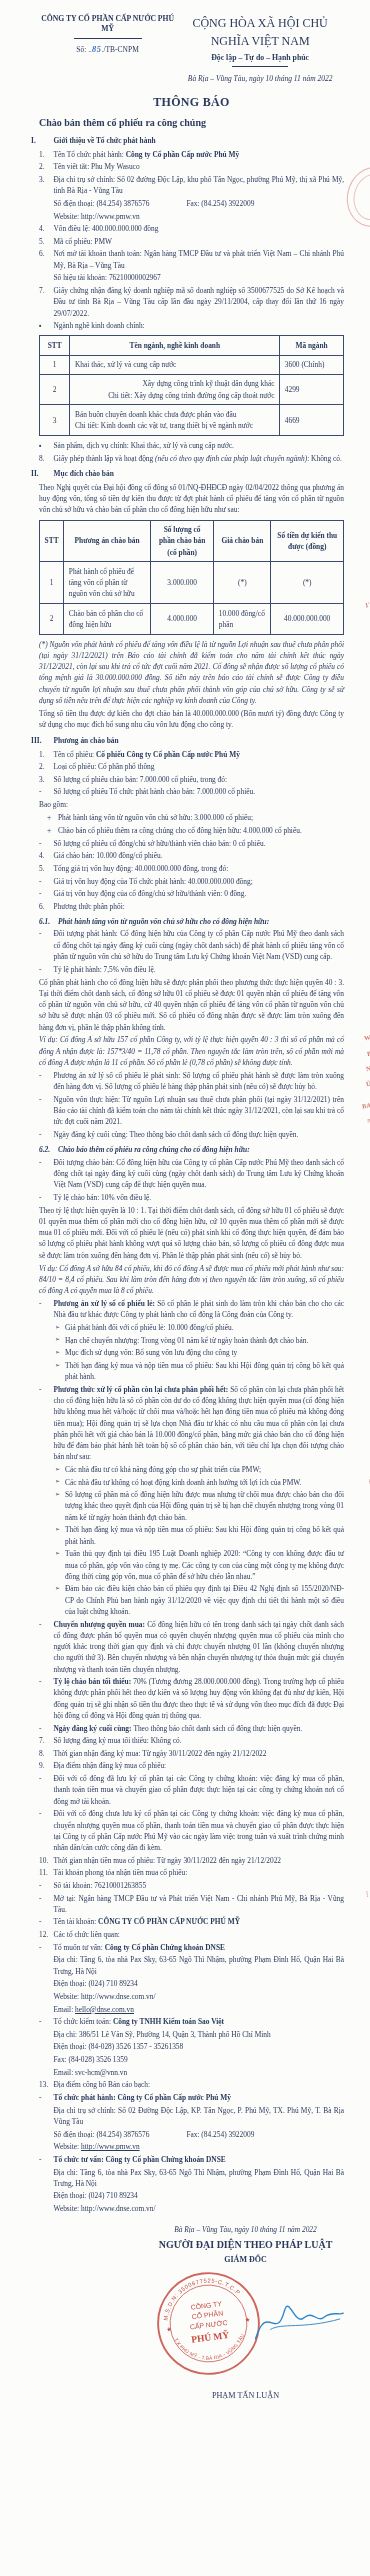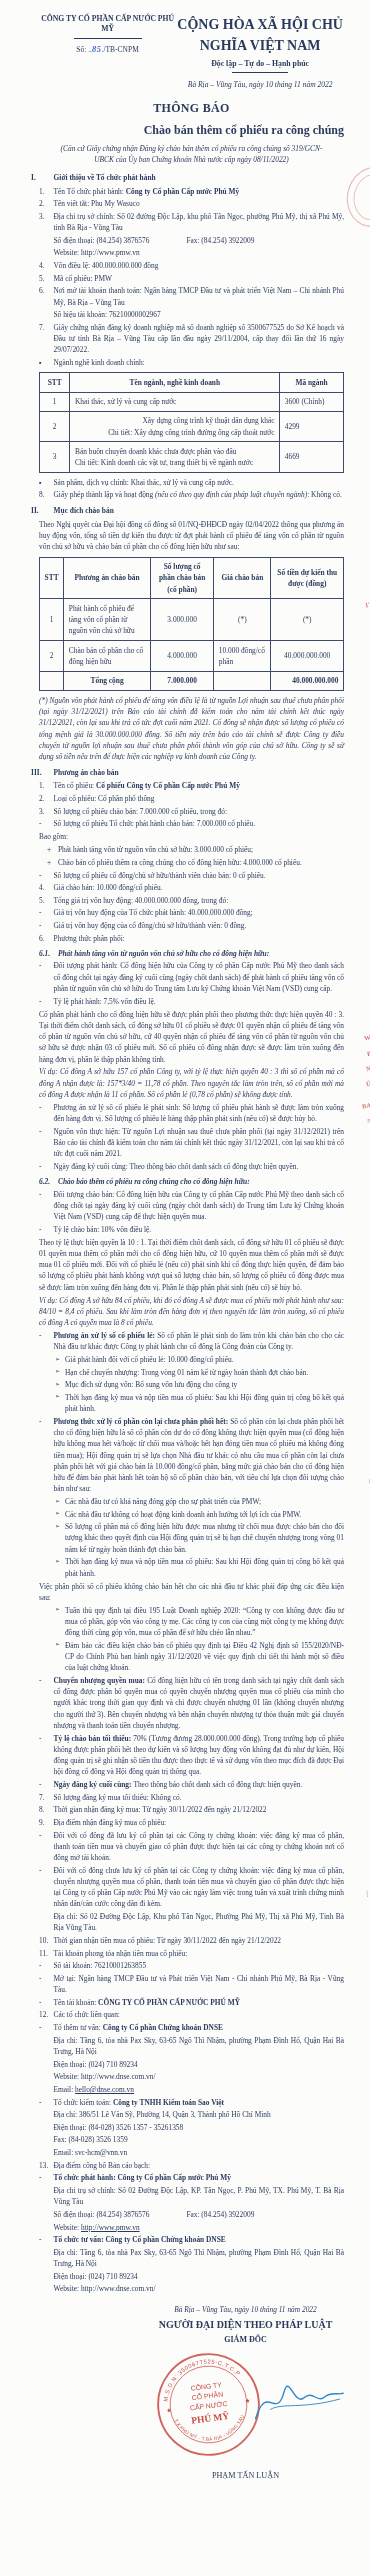--- a/index.html
+++ b/index.html
@@ -5,30 +5,30 @@
   html,body{margin:0;padding:0;background:#e9e9e7;}
   .page{width:371px;min-height:2576px;margin:0 auto;background:#fcfcfa;position:relative;overflow:hidden;
         box-sizing:border-box;padding:14px 27px 23px 39px;color:#2b3b5e;
         font-family:"Liberation Serif","DejaVu Serif",serif;font-size:7.4px;line-height:1.52;}
   .b{font-weight:bold}.i{font-style:italic}.u{text-decoration:underline}
   
   .hdr{display:flex;margin-bottom:8px}
   .hdr-l{width:45%;text-align:center}
   .hdr-r{width:55%;text-align:center}
   .org{font-weight:bold;font-size:7.7px;line-height:1.35;max-width:133px;margin:0 auto}
-  .motto1{font-weight:bold;font-size:14px}
+  .motto1{font-weight:normal;font-size:12px}
   .motto2{font-weight:bold;font-size:7.8px;margin-top:1.2px}
   .hrline{width:68px;border-top:0.8px solid #2b3b5e;margin:2.9px auto 5.8px}
   .hrline.short{width:56px}
   .so-line{margin-top:0;font-size:7.5px}
   .place-date{font-style:italic;margin-top:5.8px;font-size:7.5px}
   .hand{color:#3f6fbe;font-style:italic;font-weight:bold;font-size:8.4px;letter-spacing:0.6px}
   
   .doc-title{text-align:center;font-weight:bold;font-size:12px;letter-spacing:0.3px;margin:8px 0 4.6px}
-  .doc-sub{text-align:right;font-weight:bold;font-size:12px;margin-bottom:2.9px}
+  .doc-sub{text-align:left;font-weight:bold;font-size:10px;margin-bottom:2.9px}
   .doc-note{text-align:center;font-style:italic;max-width:277px;margin:0 auto 7px}
   
   .blk{display:flex;margin:1.4px 0}
   .mk{flex:none}
   .tx{flex:1;text-align:justify}
   .sec{font-weight:bold;margin:4.6px 0 2.3px;margin-left:-8px}
   .sec .mk{width:22.6px}
   .num .mk,.dash .mk,.bul .mk{width:14.5px}
   .subsec{font-weight:bold;font-style:italic;margin:3.5px 0 1.7px}
   .subsec .mk{width:19px}
@@ -74,21 +74,20 @@
     <div class="hdr-r">
       <div class="motto1">CỘNG HÒA XÃ HỘI CHỦ NGHĨA VIỆT NAM</div>
       <div class="motto2">Độc lập – Tự do – Hạnh phúc</div>
       <div class="hrline short"></div>
       <div class="place-date">Bà Rịa – Vũng Tàu, ngày 10 tháng 11 năm 2022</div>
     </div>
   </div>
 
   <div class="doc-title">THÔNG BÁO</div>
   <div class="doc-sub">Chào bán thêm cổ phiếu ra công chúng</div>
-  <div class="doc-note">(Căn cứ Giấy chứng nhận Đăng ký chào bán thêm cổ phiếu ra công chúng số 319/GCN-UBCK của Ủy ban Chứng khoán Nhà nước cấp ngày 08/11/2022)</div>
 
   <div class="doc-body">
       <div class="blk sec">
         <span class="mk">I.</span>
         <span class="tx"><span>Giới thiệu về Tổ chức phát hành</span></span>
       </div>
       <div class="blk num">
         <span class="mk">1.</span>
         <span class="tx"><span>Tên Tổ chức phát hành: </span><span class="b">Công ty Cổ phần Cấp nước Phú Mỹ</span></span>
       </div>
@@ -194,30 +193,24 @@
             <td style="text-align: center;">(*)</td>
             <td style="text-align: center;">(*)</td>
           </tr>
           <tr>
             <td style="text-align: center;">2</td>
             <td style="text-align: left;">Chào bán cổ phần cho cổ đông hiện hữu</td>
             <td style="text-align: center;">4.000.000</td>
             <td style="text-align: left;">10.000 đồng/cổ phần</td>
             <td style="text-align: center;">40.000.000.000</td>
           </tr>
-          <tr class="trow-bold">
-            <td style="text-align: center;"></td>
-            <td style="text-align: center;">Tổng cộng</td>
-            <td style="text-align: center;">7.000.000</td>
-            <td style="text-align: center;"></td>
-            <td style="text-align: right;">40.000.000.000</td>
-          </tr>
         </tbody>
       </table>
       <div class="blk-plain pi blk"><span class="tx"><span>(*) Nguồn vốn phát hành cổ phiếu để tăng vốn điều lệ là từ nguồn Lợi nhuận sau thuế chưa phân phối (tại ngày 31/12/2021) trên Báo cáo tài chính đã kiểm toán cho năm tài chính kết thúc ngày 31/12/2021, còn lại sau khi trả cổ tức đợt cuối năm 2021. Cổ đông sẽ nhận được số lượng cổ phiếu có tổng mệnh giá là 30.000.000.000 đồng. Số tiền này trên báo cáo tài chính sẽ được Công ty điều chuyển từ nguồn lợi nhuận sau thuế chưa phân phối thành vốn góp của chủ sở hữu. Công ty sẽ sử dụng số tiền nêu trên để thực hiện các nghiệp vụ kinh doanh của Công ty.</span></span></div>
+      <div class="blk-plain p blk"><span class="tx"><span>Tổng số tiền thu được dự kiến cho đợt chào bán là 40.000.000.000 (Bốn mươi tỷ) đồng được Công ty sử dụng cho mục đích bổ sung nhu cầu vốn lưu động cho công ty.</span></span></div>
       <div class="blk sec">
         <span class="mk">III.</span>
         <span class="tx"><span>Phương án chào bán</span></span>
       </div>
       <div class="blk num">
         <span class="mk">1.</span>
         <span class="tx"><span>Tên cổ phiếu: </span><span class="b">Cổ phiếu Công ty Cổ phần Cấp nước Phú Mỹ</span></span>
       </div>
       <div class="blk num">
         <span class="mk">2.</span>
@@ -337,21 +330,20 @@
         <span class="tx"><span>Các nhà đầu tư không có hoạt động kinh doanh ảnh hưởng tới lợi ích của PMW.</span></span>
       </div>
       <div class="blk arr">
         <span class="mk">➢</span>
         <span class="tx"><span>Số lượng cổ phần mà cổ đông hiện hữu được mua nhưng từ chối mua được chào bán cho đối tượng khác theo quyết định của Hội đồng quản trị sẽ bị hạn chế chuyển nhượng trong vòng 01 năm kể từ ngày hoàn thành đợt chào bán.</span></span>
       </div>
       <div class="blk arr">
         <span class="mk">➢</span>
         <span class="tx"><span>Thời hạn đăng ký mua và nộp tiền mua cổ phiếu: Sau khi Hội đồng quản trị công bố kết quả phát hành.</span></span>
       </div>
-      <div class="blk-plain p blk"><span class="tx"><span>Việc phân phối số cổ phiếu không chào bán hết cho các nhà đầu tư khác phải đáp ứng các điều kiện sau:</span></span></div>
       <div class="blk arr">
         <span class="mk">➢</span>
         <span class="tx"><span>Tuân thủ quy định tại điều 195 Luật Doanh nghiệp 2020: “Công ty con không được đầu tư mua cổ phần, góp vốn vào công ty mẹ. Các công ty con của cùng một công ty mẹ không được đồng thời cùng góp vốn, mua cổ phần để sở hữu chéo lẫn nhau.”</span></span>
       </div>
       <div class="blk arr">
         <span class="mk">➢</span>
         <span class="tx"><span>Đảm bảo các điều kiện chào bán cổ phiếu quy định tại Điều 42 Nghị định số 155/2020/NĐ-CP do Chính Phủ ban hành ngày 31/12/2020 về việc quy định chi tiết thi hành một số điều của luật chứng khoán.</span></span>
       </div>
       <div class="blk dash">
         <span class="mk">-</span>
@@ -378,23 +370,20 @@
         <span class="tx"><span>Địa điểm nhận đăng ký mua cổ phiếu:</span></span>
       </div>
       <div class="blk dash">
         <span class="mk">-</span>
         <span class="tx"><span>Đối với cổ đông đã lưu ký cổ phần tại các Công ty chứng khoán: việc đăng ký mua cổ phần, thanh toán tiền mua và chuyển giao cổ phần được thực hiện tại các công ty chứng khoán nơi cổ đông mở tài khoản.</span></span>
       </div>
       <div class="blk dash">
         <span class="mk">-</span>
         <span class="tx"><span>Đối với cổ đông chưa lưu ký cổ phần tại các Công ty chứng khoán: việc đăng ký mua cổ phần, chuyển nhượng quyền mua cổ phần, thanh toán tiền mua và chuyển giao cổ phần được thực hiện tại Công ty cổ phần Cấp nước Phú Mỹ vào các ngày làm việc trong tuần và xuất trình chứng minh nhân dân/căn cước công dân đi kèm.</span></span>
       </div>
-      <div class="blk sub">
-        <span class="tx"><span>Địa chỉ: Số 02 Đường Độc Lập, Khu phố Tân Ngọc, Phường Phú Mỹ, Thị xã Phú Mỹ, Tỉnh Bà Rịa Vũng Tàu.</span></span>
-      </div>
       <div class="blk num">
         <span class="mk">10.</span>
         <span class="tx"><span>Thời gian nhận tiền mua cổ phiếu: Từ ngày 30/11/2022 đến ngày 21/12/2022</span></span>
       </div>
       <div class="blk num">
         <span class="mk">11.</span>
         <span class="tx"><span>Tài khoản phong tỏa nhận tiền mua cổ phiếu:</span></span>
       </div>
       <div class="blk dash">
         <span class="mk">-</span>
@@ -407,21 +396,21 @@
       <div class="blk dash">
         <span class="mk">-</span>
         <span class="tx"><span>Tên tài khoản: </span><span class="b">CÔNG TY CỔ PHẦN CẤP NƯỚC PHÚ MỸ</span></span>
       </div>
       <div class="blk num">
         <span class="mk">12.</span>
         <span class="tx"><span>Các tổ chức liên quan:</span></span>
       </div>
       <div class="blk dash">
         <span class="mk">-</span>
-        <span class="tx"><span>Tổ thêm tư vấn: </span><span class="b">Công ty Cổ phần Chứng khoán DNSE</span></span>
+        <span class="tx"><span>Tổ muốn tư vấn: </span><span class="b">Công ty Cổ phần Chứng khoán DNSE</span></span>
       </div>
       <div class="blk sub">
         <span class="tx"><span>Địa chỉ: Tầng 6, tòa nhà Pax Sky, 63-65 Ngô Thì Nhậm, phường Phạm Đình Hổ, Quận Hai Bà Trưng, Hà Nội</span></span>
       </div>
       <div class="blk sub">
         <span class="tx"><span>Điện thoại: (024) 710 89234</span></span>
       </div>
       <div class="blk sub">
         <span class="tx"><span>Website: http://www.dnse.com.vn/</span></span>
       </div>

